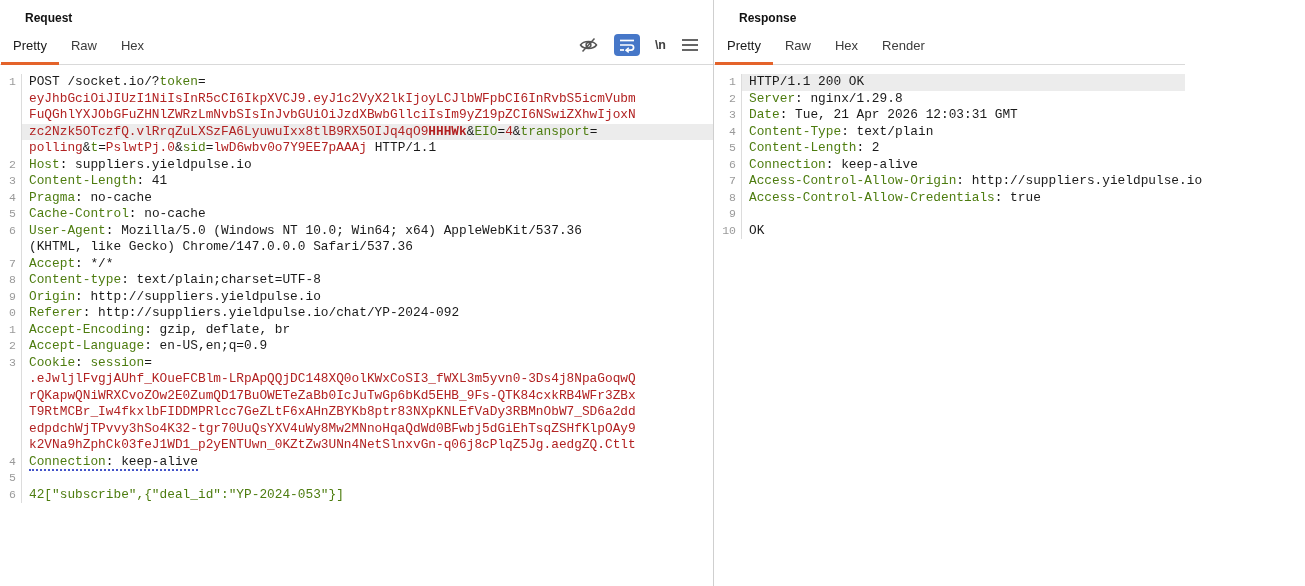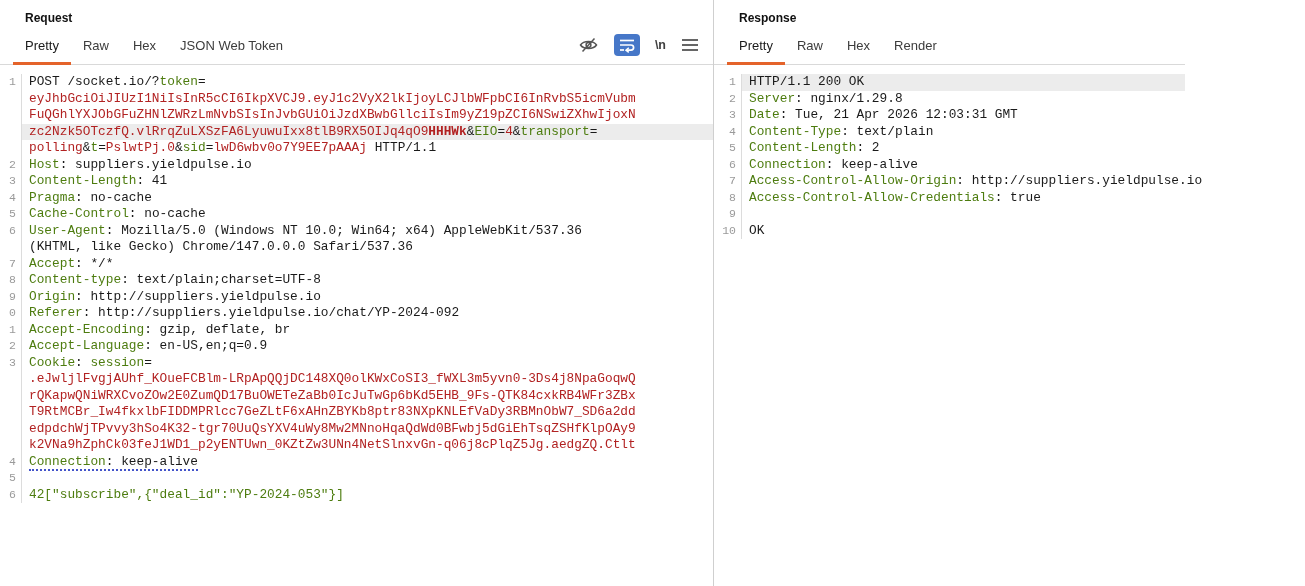--- a/index.html
+++ b/index.html
@@ -6,21 +6,21 @@
   html,body { width:1305px; height:586px; background:#ffffff; overflow:hidden;
               font-family:"Liberation Sans", sans-serif; }
   .app { display:flex; width:1305px; height:586px; }
   .panel { height:100%; background:#fff; }
   .panel.request { width:713px; }
   .panel.response { width:472px; border-left:1px solid #cfcfcf; }
 
   .panel-header { border-bottom:1px solid #d9d9d9; }
   .panel-title { font-size:12px; font-weight:bold; color:#111; padding:11px 0 0 25px; }
   .tabbar { display:flex; justify-content:space-between; align-items:flex-end; margin-top:4px; }
-  .tabs { display:flex; padding-left:13px; }
+  .tabs { display:flex; padding-left:1px; }
   .tab { position:relative; font-size:13px; color:#3c3c3c; padding:9px 12px 11px 12px;
          cursor:default; white-space:nowrap; }
   .tab.selected { color:#1a1a1a; }
   .tab.selected::after { content:""; position:absolute; left:0; right:0; bottom:-1px;
          height:3px; background:#e4632a; }
   .toolbar { display:flex; align-items:center; gap:15px; padding:0 14px 8px 0; }
   .tbtn { display:flex; align-items:center; justify-content:center; height:22px; }
   .tbtn.wrap-active { background:#4677c8; border-radius:4px; width:26px; }
   .nl-label { font-size:12.5px; color:#3f3f3f; font-weight:600; }
 
@@ -45,21 +45,20 @@
 <div class="app">
 
   <div class="panel request">
     <div class="panel-header">
       <div class="panel-title">Request</div>
       <div class="tabbar">
         <div class="tabs">
             <div class="tab selected">Pretty</div>
             <div class="tab">Raw</div>
             <div class="tab">Hex</div>
-            <div class="tab">JSON Web Token</div>
           </div>
         <div class="toolbar">
             <div class="tbtn">
               <svg width="21" height="20" viewBox="0 0 21 20">
                 <path d="M2.5 10 C5.5 5.4,15.5 5.4,18.5 10 C15.5 14.6,5.5 14.6,2.5 10 Z" fill="none" stroke="#555" stroke-width="1.5"></path>
                 <circle cx="10.5" cy="10" r="2.4" fill="none" stroke="#555" stroke-width="1.5"></circle>
                 <line x1="4.5" y1="16.5" x2="16.5" y2="3.5" stroke="#555" stroke-width="1.5"></line>
               </svg>
             </div>
             <div class="tbtn wrap-active">

